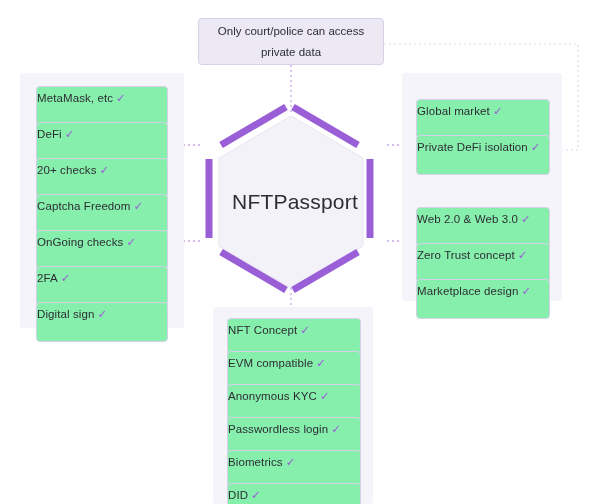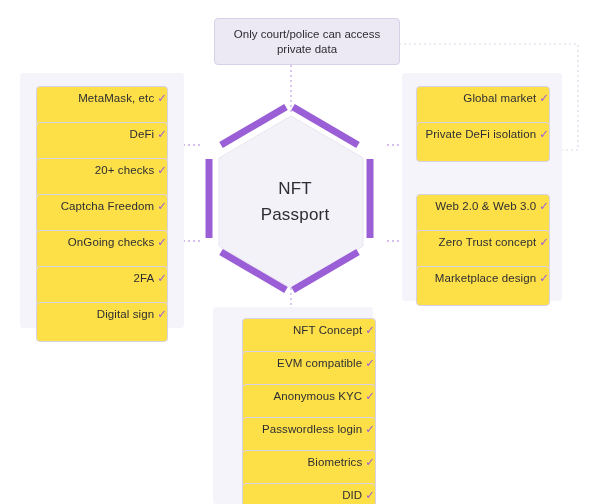--- a/index.html
+++ b/index.html
@@ -36,86 +36,86 @@
     border-radius: 3px;
   }
   #panel-left   { left: 20px;  top: 73px;  width: 164px; height: 255px; }
   #panel-right  { left: 402px; top: 73px;  width: 160px; height: 228px; }
   #panel-bottom { left: 213px; top: 307px; width: 160px; height: 197px; }
 
   
   .pill {
     position: absolute;
     box-sizing: border-box;
-    background: #fde047;
+    background: #86efac;
     border: 1px solid #d6d1e6;
     border-radius: 4px;
     height: 40px;
     line-height: 23px;
-    text-align: right;
+    text-align: left;
     color: #2d2d33;
     font-size: 11.5px;
     white-space: nowrap;
     letter-spacing: 0.1px;
   }
   .pill .check {
     color: #9a5fd6;
     font-size: 11.5px;
     margin-left: 3px;
     font-weight: 400;
   }
 
   
   #panel-left .pill  { left: 16px; width: 132px; }
   
-  #panel-right .pill { left: 14px; width: 134px; }
+  #panel-right .pill { left: 14px; width: 134px; margin-top: 13px; }
   
-  #panel-bottom .pill{ left: 14px; width: 134px; margin-left: 15px; }
+  #panel-bottom .pill{ left: 14px; width: 134px; }
 
   
   #top-box {
     position: absolute;
-    left: 214px;
+    left: 198px;
     top: 18px;
     width: 186px;
     height: 47px;
     box-sizing: border-box;
     background: #ece9f5;
     border: 1px solid #d6d1e6;
     border-radius: 4px;
     display: flex;
     align-items: center;
     justify-content: center;
     text-align: center;
     color: #2d2d33;
     font-size: 11.5px;
-    line-height: 15px;
+    line-height: 21px;
   }
 
   
   #hex-wrap {
     position: absolute;
     left: 203px;
     top: 104px;
     width: 184px;
     height: 196px;
   }
   #hex-svg { display: block; }
   #hex-label {
     position: absolute;
     left: 0;
     top: 0;
     width: 184px;
     height: 196px;
     display: flex;
-    flex-direction: column;
+    flex-direction: row;
     align-items: center;
     justify-content: center;
     color: #2d2d33;
-    font-size: 17px;
+    font-size: 21px;
     line-height: 26px;
     letter-spacing: 0.2px;
   }
 </style>
 </head>
 <body>
 
 <div id="diagram">
 
   <svg id="connectors" viewBox="0 0 602 504" width="602" height="504">

